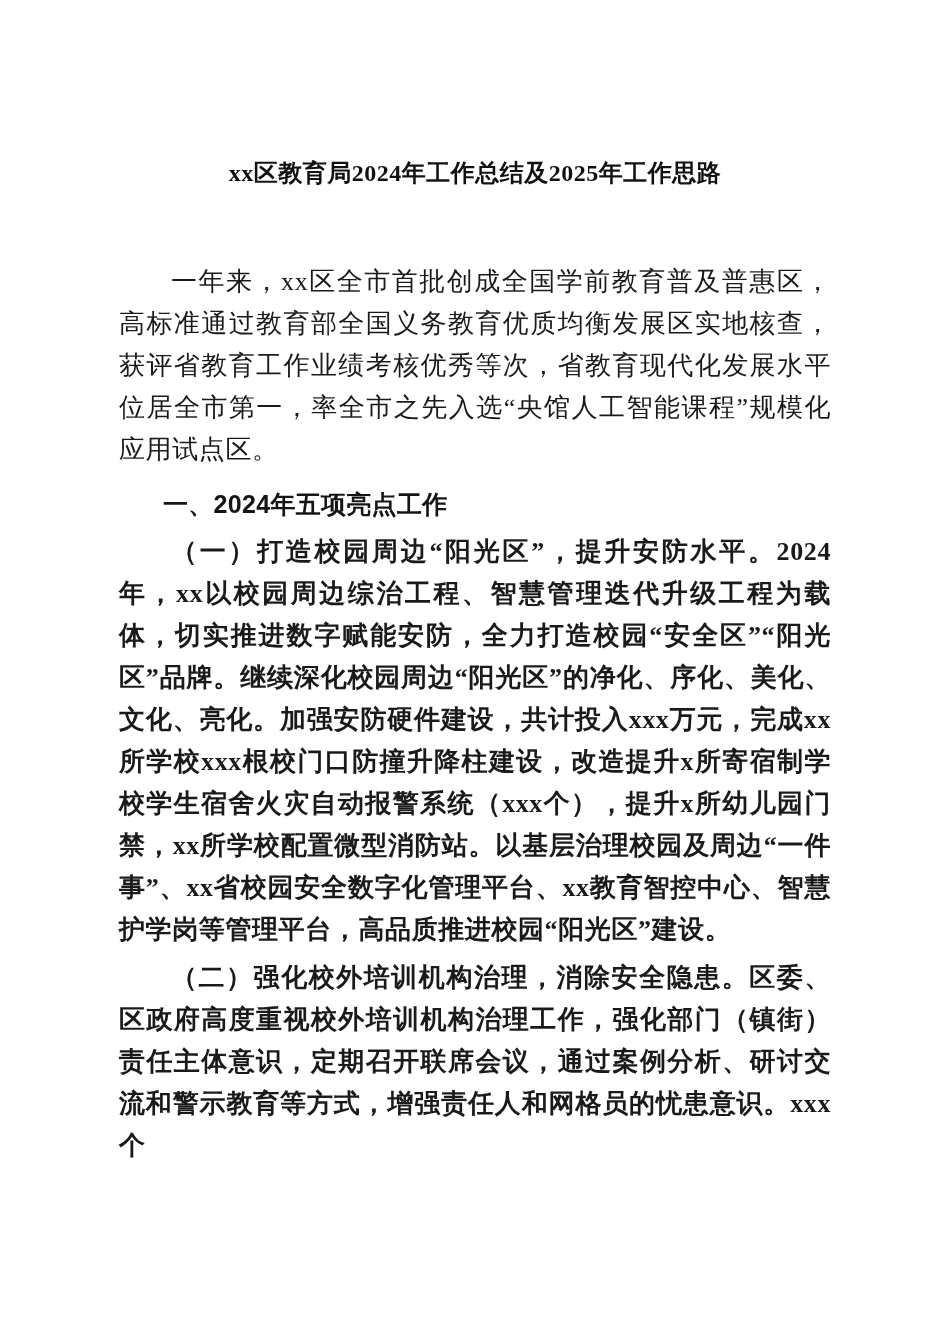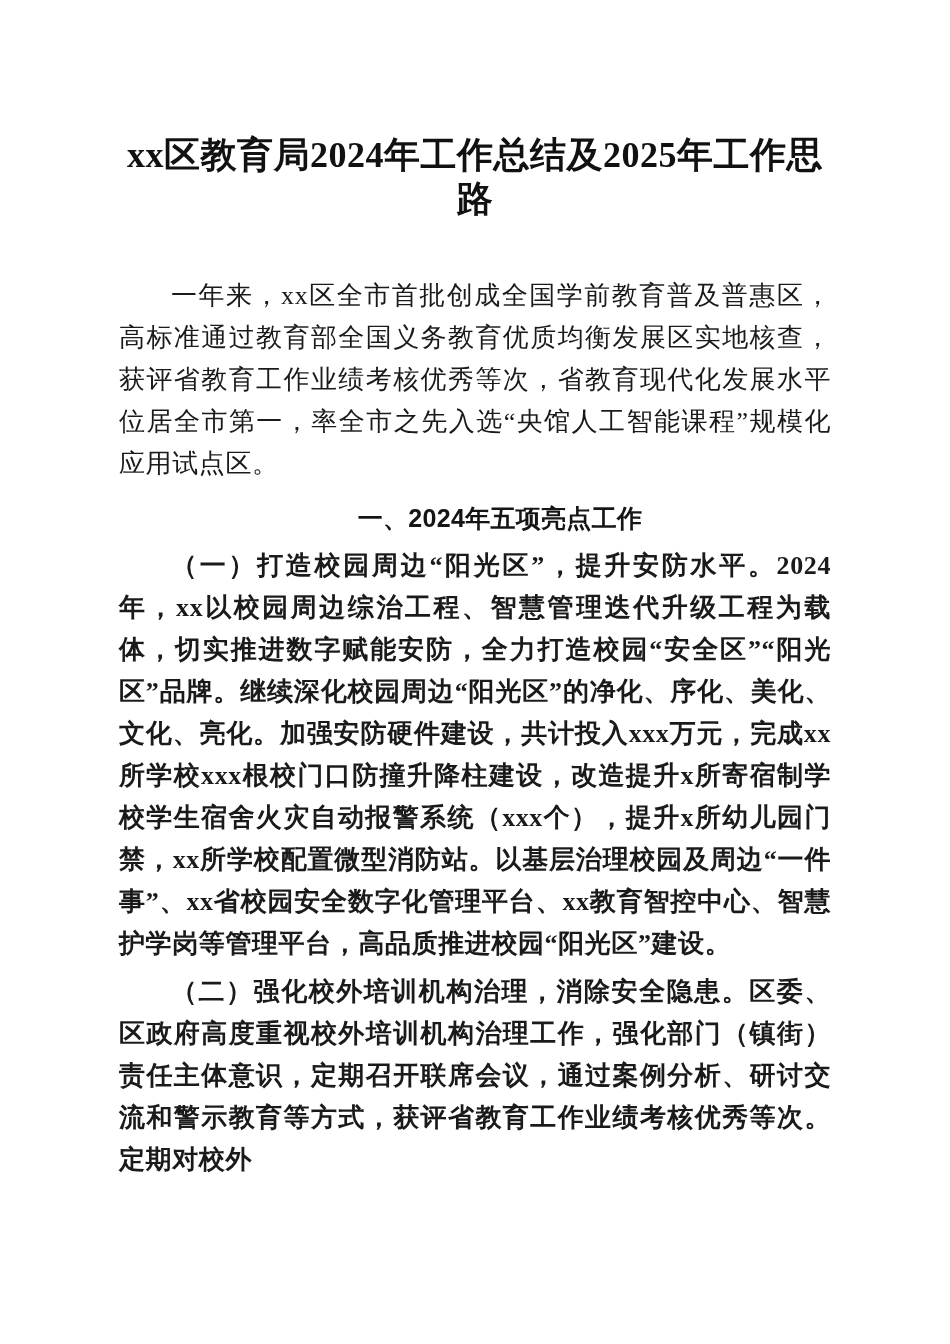--- a/index.html
+++ b/index.html
@@ -25,44 +25,43 @@
 
   .content {
     position: absolute;
     left: 113px;
     top: 0;
     width: 724px;
   }
 
   
   .doc-title {
-    margin: 0;
+    margin: 18px;
     padding-top: 133px;
     font-family: "Liberation Serif", "DejaVu Serif", serif;
     font-weight: bold;
-    font-size: 36px;
+    font-size: 24px;
     line-height: 44px;
     text-align: center;
     letter-spacing: 0.5px;
     color: #111111;
     word-break: break-all;
   }
 
   
   .section-heading {
     margin: 0;
     padding-top: 6px;
     text-indent: 2em;
     font-family: "Liberation Sans", "DejaVu Sans", sans-serif;
     font-weight: bold;
     font-size: 25px;
     line-height: 42px;
     color: #151515;
     letter-spacing: 0.3px;
-    text-align: center;
   }
 
   
   .para {
     margin: 6px;
     text-indent: 2em;
     font-family: "Liberation Serif", "DejaVu Serif", serif;
     font-size: 26px;
     line-height: 42px;
     text-align: justify;
@@ -88,16 +87,16 @@
   <div class="content">
 
     <h1 class="doc-title">xx区教育局2024年工作总结及2025年工作思路</h1>
 
     <p class="para lead">一年来，xx区全市首批创成全国学前教育普及普惠区，高标准通过教育部全国义务教育优质均衡发展区实地核查，获评省教育工作业绩考核优秀等次，省教育现代化发展水平位居全市第一，率全市之先入选“央馆人工智能课程”规模化应用试点区。</p>
 
     <h2 class="section-heading">一、2024年五项亮点工作</h2>
 
     <p class="para tight">（一）打造校园周边“阳光区”，提升安防水平。2024年，xx以校园周边综治工程、智慧管理迭代升级工程为载体，切实推进数字赋能安防，全力打造校园“安全区”“阳光区”品牌。继续深化校园周边“阳光区”的净化、序化、美化、文化、亮化。加强安防硬件建设，共计投入xxx万元，完成xx所学校xxx根校门口防撞升降柱建设，改造提升x所寄宿制学校学生宿舍火灾自动报警系统（xxx个），提升x所幼儿园门禁，xx所学校配置微型消防站。以基层治理校园及周边“一件事”、xx省校园安全数字化管理平台、xx教育智控中心、智慧护学岗等管理平台，高品质推进校园“阳光区”建设。</p>
 
-    <p class="para tight">（二）强化校外培训机构治理，消除安全隐患。区委、区政府高度重视校外培训机构治理工作，强化部门（镇街）责任主体意识，定期召开联席会议，通过案例分析、研讨交流和警示教育等方式，获评省教育工作业绩考核优秀等次。定期对校外</p>
+    <p class="para tight">（二）强化校外培训机构治理，消除安全隐患。区委、区政府高度重视校外培训机构治理工作，强化部门（镇街）责任主体意识，定期召开联席会议，通过案例分析、研讨交流和警示教育等方式，增强责任人和网格员的忧患意识。xxx个</p>
 
   </div>
 </div>
 
 </body></html>

